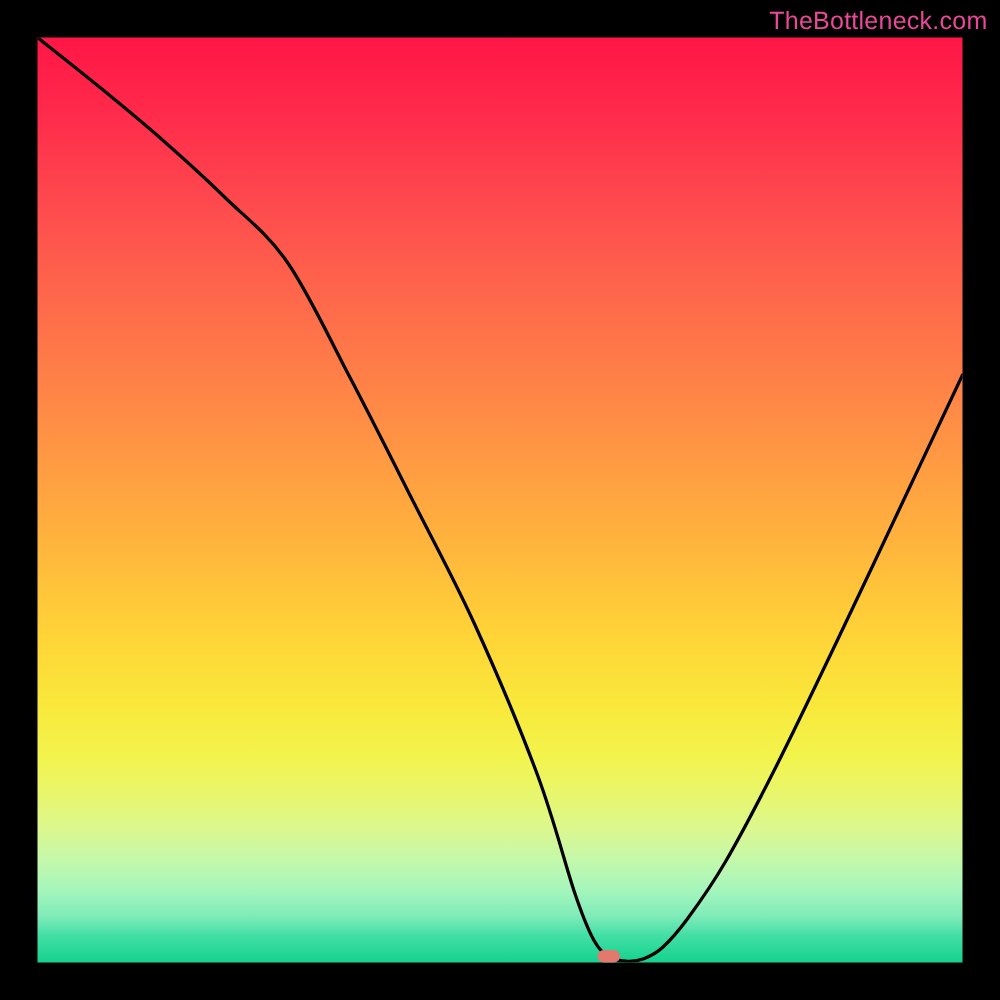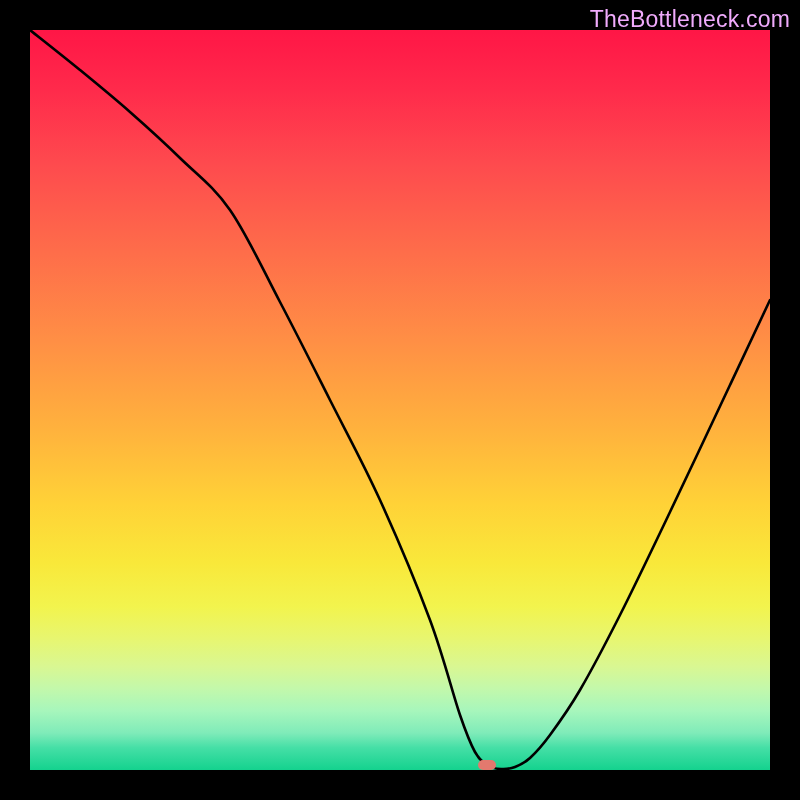--- a/index.html
+++ b/index.html
@@ -14,22 +14,22 @@
 .wrap {
   position: relative;
   width: 800px;
   height: 800px;
   background: #000;
 }
 .watermark {
   position: absolute;
   top: 6px;
   right: 10px;
-  color: #f0abfc;
-  font-size: 23px;
+  color: #ec4899;
+  font-size: 20px;
   font-weight: 500;
   letter-spacing: 0.2px;
   z-index: 5;
 }
 .plot {
   position: absolute;
   left: 30px;
   top: 30px;
   width: 740px;
   height: 740px;

